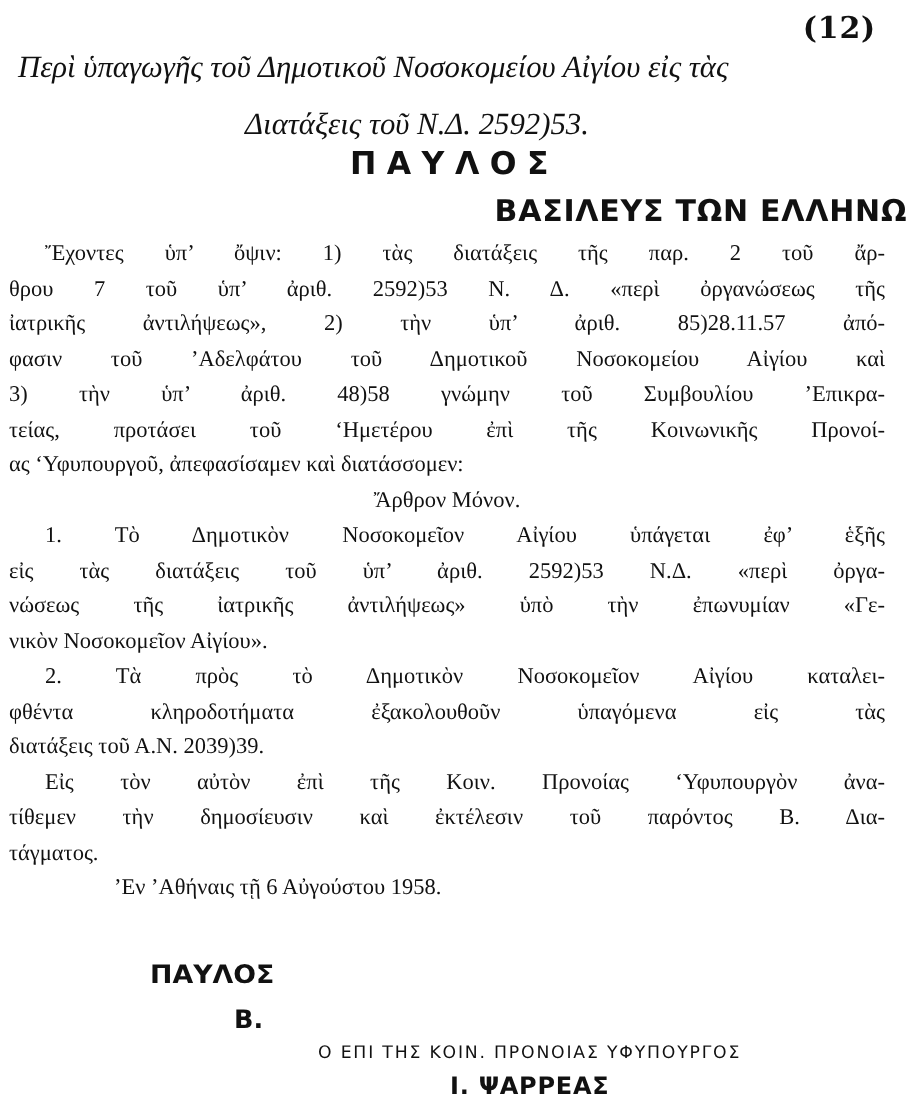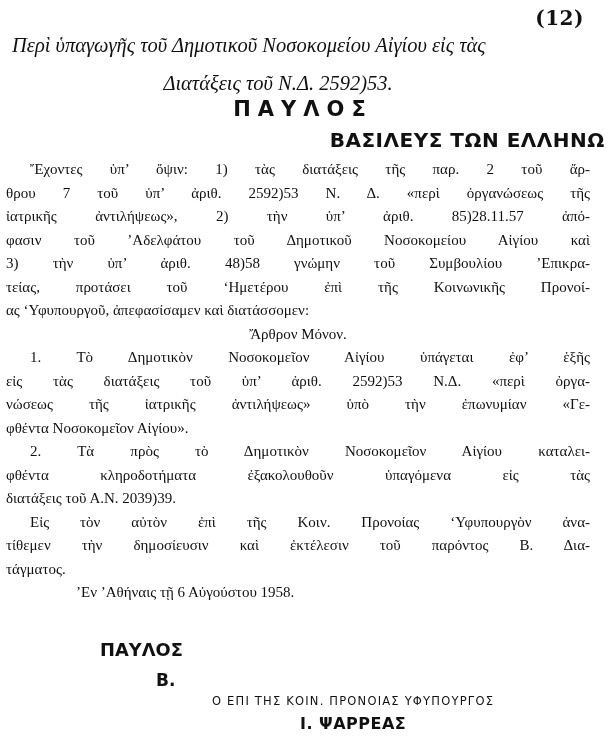--- a/index.html
+++ b/index.html
@@ -144,21 +144,21 @@
     <span class="line">φασιν τοῦ ’Αδελφάτου τοῦ Δημοτικοῦ Νοσοκομείου Αἰγίου καὶ</span>
     <span class="line">3) τὴν ὑπ’ ἀριθ. 48)58 γνώμην τοῦ Συμβουλίου ’Επικρα-</span>
     <span class="line">τείας, προτάσει τοῦ ‘Ημετέρου ἐπὶ τῆς Κοινωνικῆς Προνοί-</span>
     <span class="line last">ας ‘Υφυπουργοῦ, ἀπεφασίσαμεν καὶ διατάσσομεν:</span>
 
     <span class="line center">Ἄρθρον Μόνον.</span>
 
     <span class="line indent">1. Τὸ Δημοτικὸν Νοσοκομεῖον Αἰγίου ὑπάγεται ἐφ’ ἑξῆς</span>
     <span class="line">εἰς τὰς διατάξεις τοῦ ὑπ’ ἀριθ. 2592)53 Ν.Δ. «περὶ ὀργα-</span>
     <span class="line">νώσεως τῆς ἰατρικῆς ἀντιλήψεως» ὑπὸ τὴν ἐπωνυμίαν «Γε-</span>
-    <span class="line last">φθέντα Νοσοκομεῖον Αἰγίου».</span>
+    <span class="line last">νικὸν Νοσοκομεῖον Αἰγίου».</span>
 
     <span class="line indent">2. Τὰ πρὸς τὸ Δημοτικὸν Νοσοκομεῖον Αἰγίου καταλει-</span>
     <span class="line">φθέντα κληροδοτήματα ἐξακολουθοῦν ὑπαγόμενα εἰς τὰς</span>
     <span class="line last">διατάξεις τοῦ Α.Ν. 2039)39.</span>
 
     <span class="line indent">Εἰς τὸν αὐτὸν ἐπὶ τῆς Κοιν. Προνοίας ‘Υφυπουργὸν ἀνα-</span>
     <span class="line">τίθεμεν τὴν δημοσίευσιν καὶ ἐκτέλεσιν τοῦ παρόντος Β. Δια-</span>
     <span class="line last">τάγματος.</span>
 
     <span class="line date">’Εν ’Αθήναις τῇ 6 Αὐγούστου 1958.</span>

